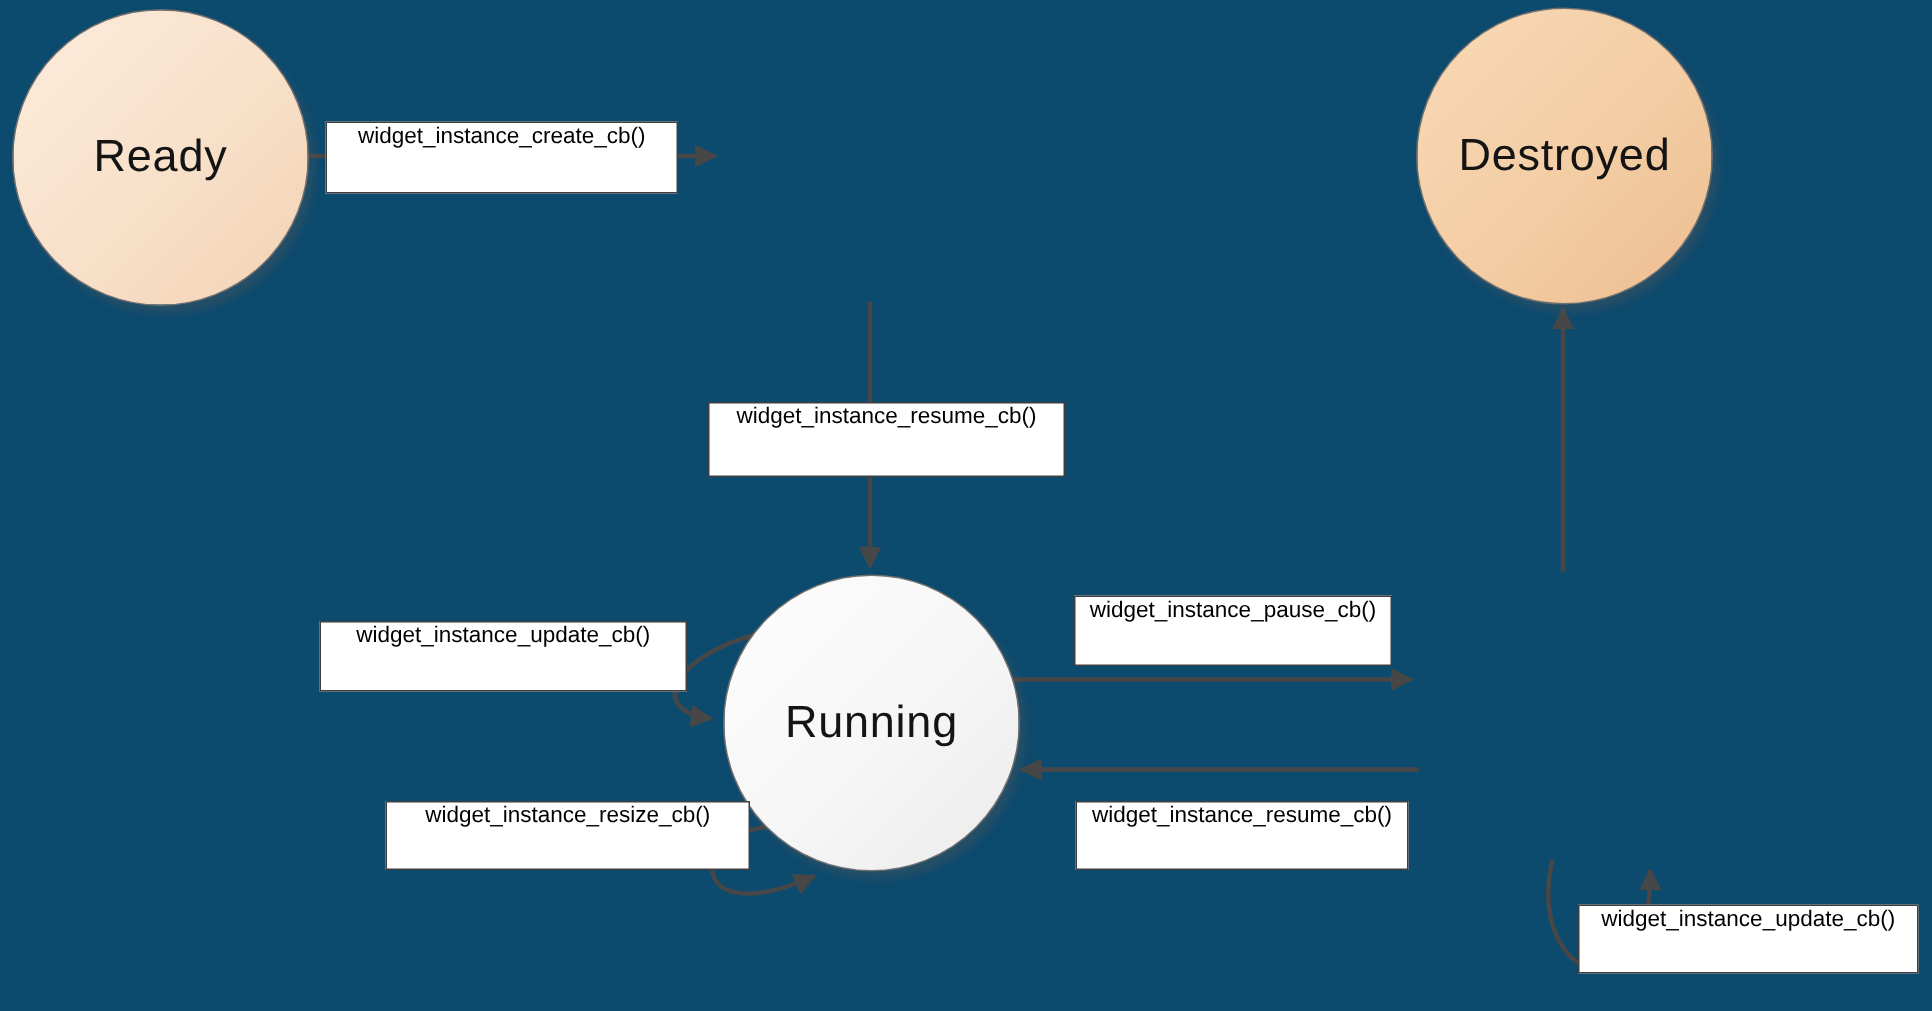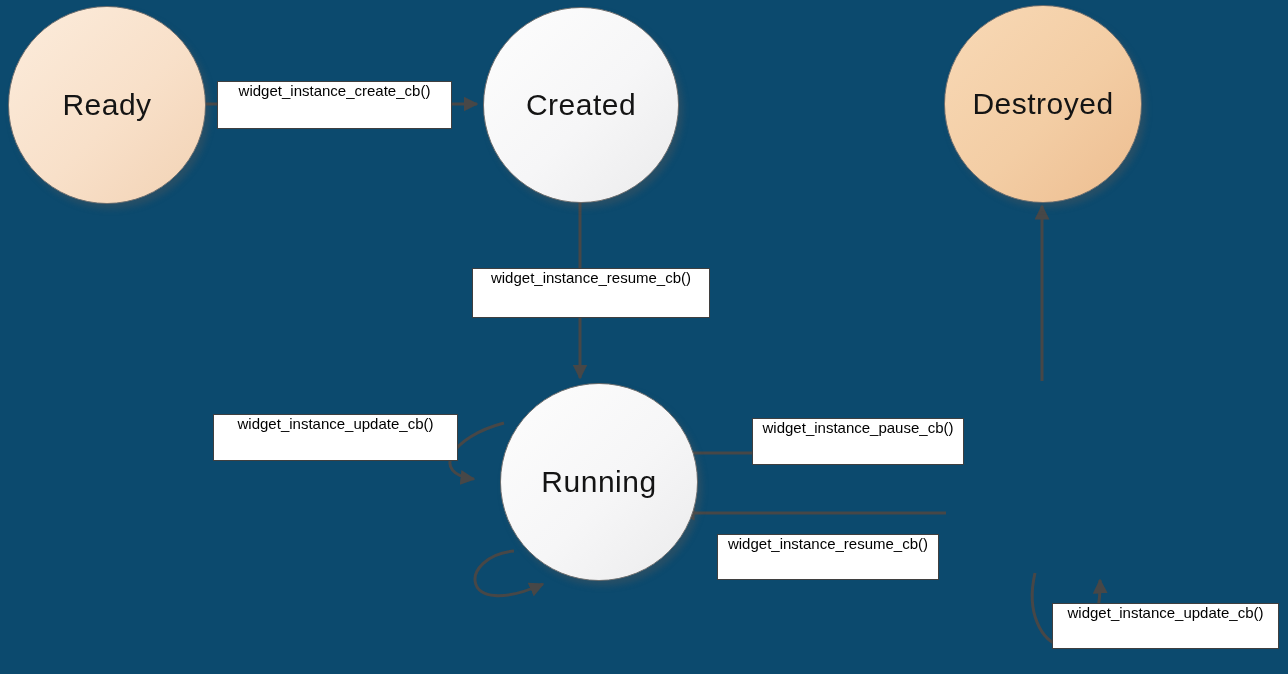--- a/index.html
+++ b/index.html
@@ -51,48 +51,48 @@
 
     <path d="M 514 551 C 458 556, 458 622, 543 584" stroke="#474747" stroke-width="3" fill="none" marker-end="url(#arrowhead)"></path>
 
     <path d="M 1035 573 C 1016 655, 1102 683, 1100 580" stroke="#474747" stroke-width="3" fill="none" marker-end="url(#arrowhead)"></path>
   </svg>
 
   <div class="state warm" style="left:8px;top:6px;width:196px;height:196px;">
     <span>Ready</span>
   </div>
 
-  <div class="state neutral" style="left:483px;top:7px;width:194px;height:194px;">
-    <span>Created</span>
-  </div>
 
   <div class="state hot" style="left:944px;top:5px;width:196px;height:196px;text-align:center;">
     <span>Destroyed</span>
   </div>
 
-  <div class="state neutral" style="left:500px;top:383px;width:196px;height:196px;">
+  <div class="state neutral" style="left:482px;top:383px;width:196px;height:196px;">
     <span>Running</span>
   </div>
 
 
   <div class="tlabel" style="left:217px;top:81px;width:233px;height:46px;">
     <span>widget_instance_create_cb()</span>
   </div>
 
   <div class="tlabel" style="left:472px;top:268px;width:236px;height:48px;">
     <span>widget_instance_resume_cb()</span>
   </div>
 
 
   <div class="tlabel" style="left:213px;top:414px;width:243px;height:45px;">
     <span>widget_instance_update_cb()</span>
   </div>
 
+  <div class="tlabel" style="left:257px;top:534px;width:241px;height:44px;">
+    <span>widget_instance_resize_cb()</span>
+  </div>
 
-  <div class="tlabel" style="left:752px;top:397px;width:210px;height:45px;margin-top:21px;">
+  <div class="tlabel" style="left:716px;top:397px;width:210px;height:45px;">
     <span>widget_instance_pause_cb()</span>
   </div>
 
   <div class="tlabel" style="left:717px;top:534px;width:220px;height:44px;">
     <span>widget_instance_resume_cb()</span>
   </div>
 
   <div class="tlabel" style="left:1052px;top:603px;width:225px;height:44px;">
     <span>widget_instance_update_cb()</span>
   </div>

